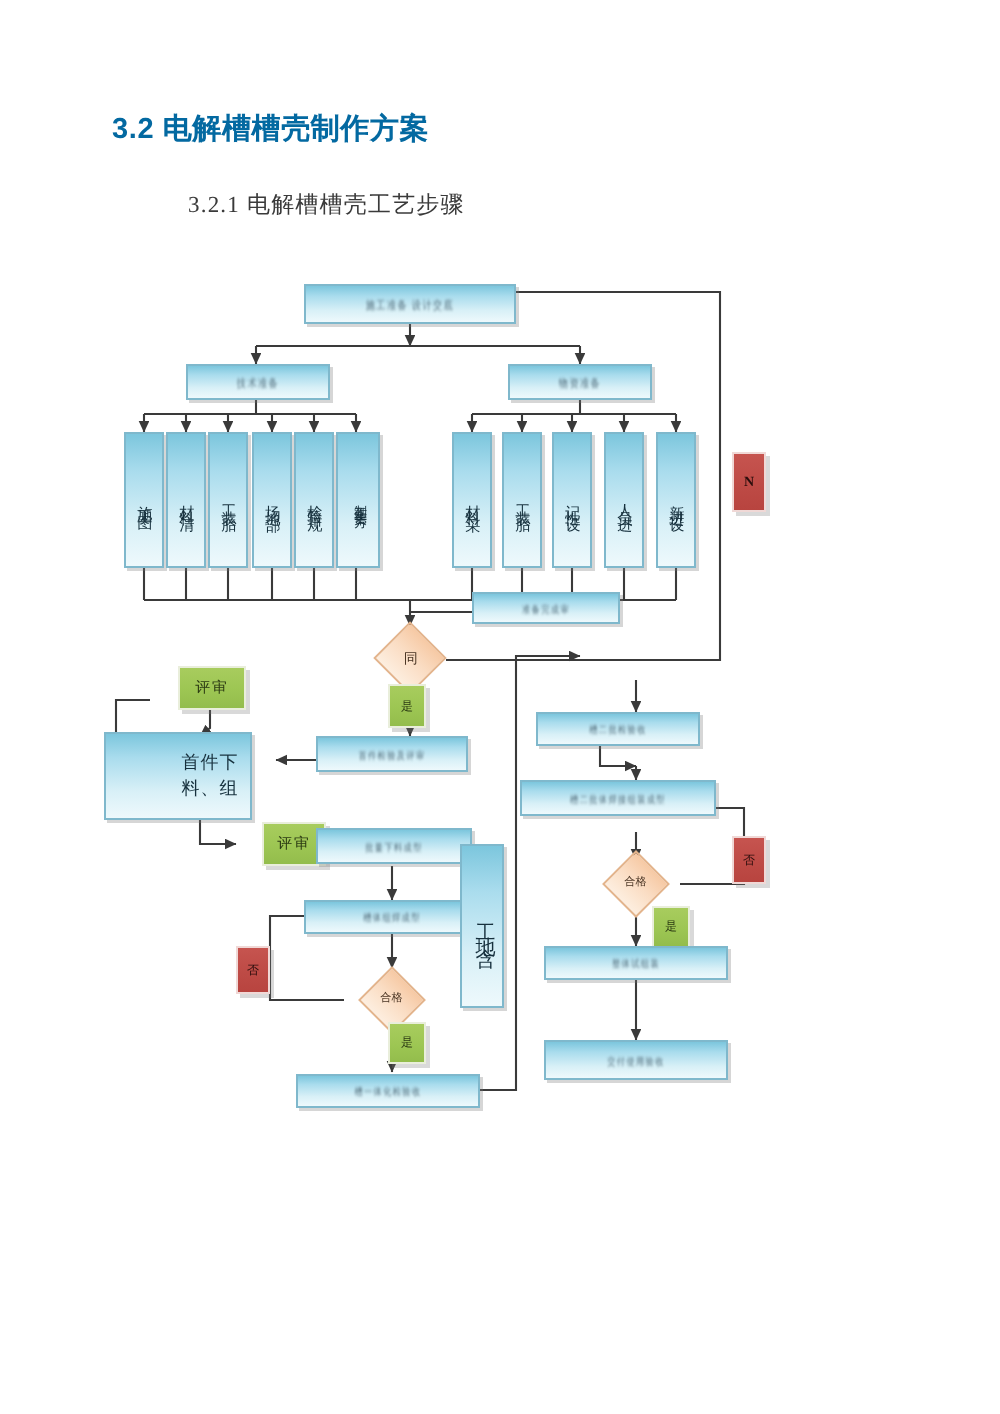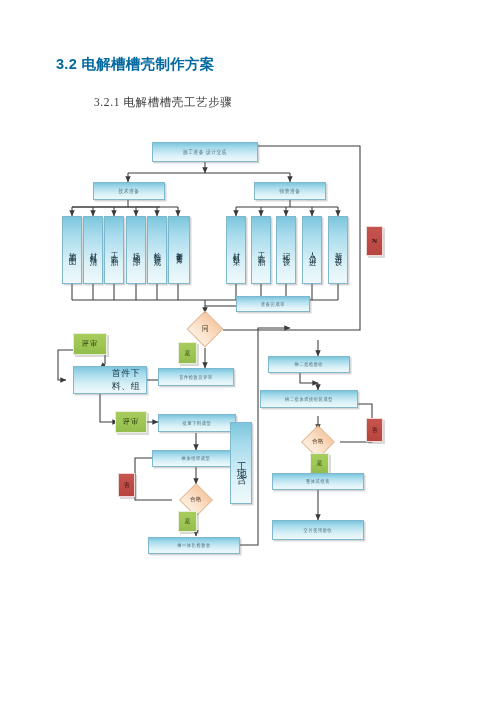--- a/index.html
+++ b/index.html
@@ -30,20 +30,21 @@
     background:linear-gradient(180deg,#7cc6dd 0%,#a9dced 28%,#d8f0f7 68%,#eef9fc 100%);
     border:1px solid #7fb8cc;
     box-shadow:1.5px 1.5px 0 rgba(120,120,120,.30);
     color:#1d2d38;
   }
   .green{
     background:linear-gradient(180deg,#a8cc5e 0%,#9dc653 55%,#93bd4c 100%);
     border:1px solid #e9eedb;
     box-shadow:2px 2px 0 rgba(120,120,120,.28);
     color:#2b3a13;
+    margin-left:16px;
   }
   .red{
     background:linear-gradient(180deg,#c6544f 0%,#bd4a45 60%,#b8443f 100%);
     border:1px solid #f0d8d6;
     box-shadow:2px 2px 0 rgba(120,120,120,.28);
     color:#2a0d0c;
   }
   .diamond{
     background:linear-gradient(180deg,#f6c9a4 0%,#fadcc2 45%,#fdeedf 100%);
     border:1px solid #e3b48c;
@@ -197,21 +198,21 @@
       <span style="font-size:7px;color:#4a3524;">同</span>
     </div>
     <div class="node green" style="left:178px;top:214px;width:19px;height:22px;">
       <span style="font-size:6px;">是</span>
     </div>
 
     <div class="node green" style="left:73px;top:205px;width:34px;height:22px;">
       <span style="font-size:7.4px;letter-spacing:1px;">评审</span>
     </div>
 
-    <div class="node blue" style="left:73px;top:238px;width:74px;height:28px;padding-left:32px;">
+    <div class="node blue" style="left:52px;top:238px;width:74px;height:44px;padding-left:32px;">
       <span class="sharp" style="font-size:9px;letter-spacing:.5px;">首件下料、组</span>
     </div>
     <div class="node blue" style="left:158px;top:240px;width:76px;height:18px;">
       <span class="blurtext tiny">首件检验及评审</span>
     </div>
 
     <div class="node green" style="left:115px;top:283px;width:32px;height:22px;">
       <span style="font-size:7.4px;letter-spacing:1px;">评审</span>
     </div>
 

